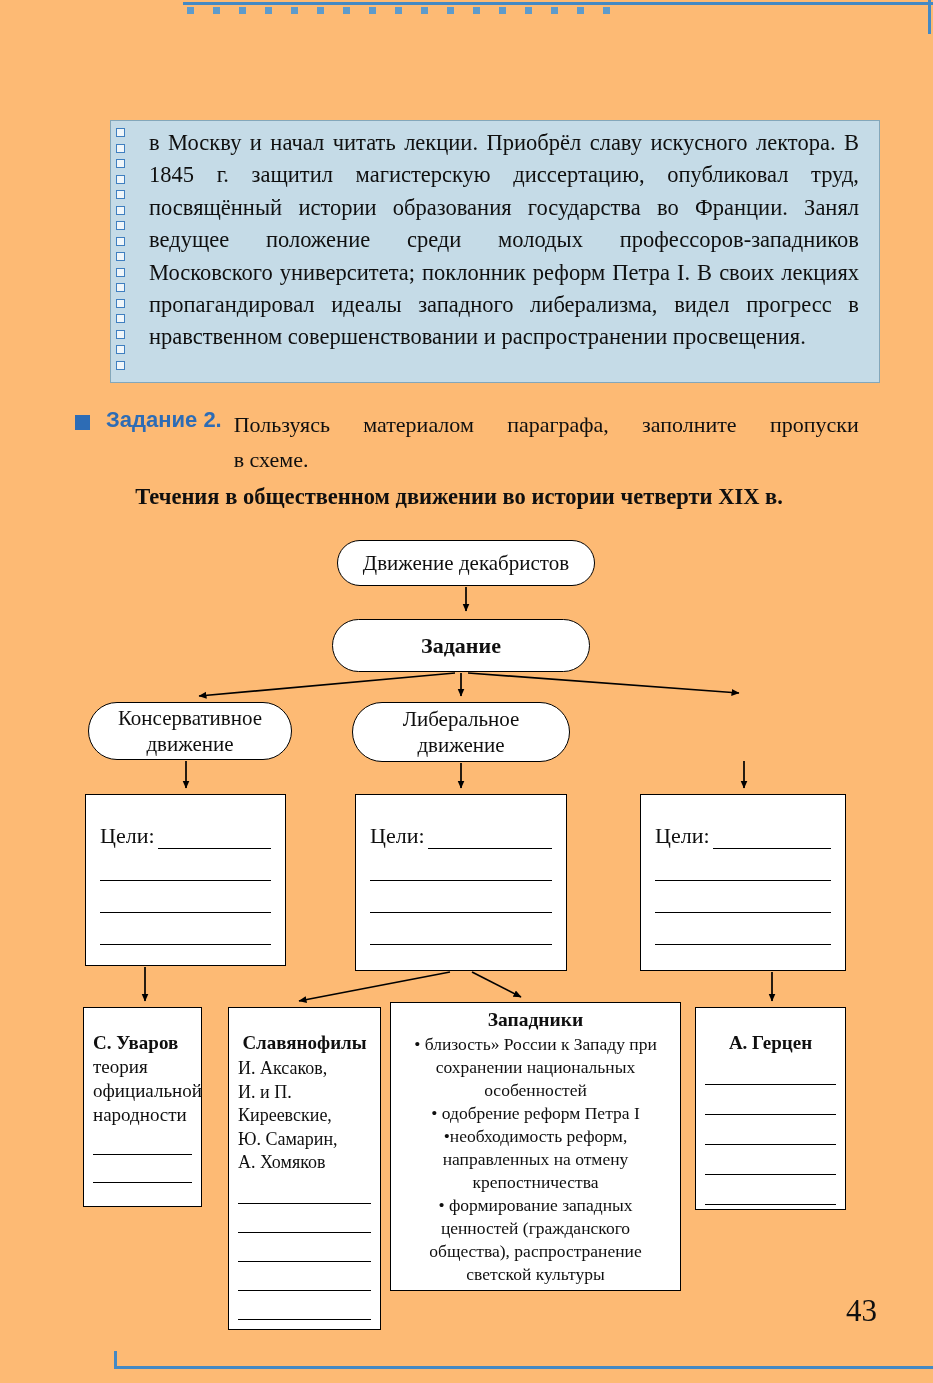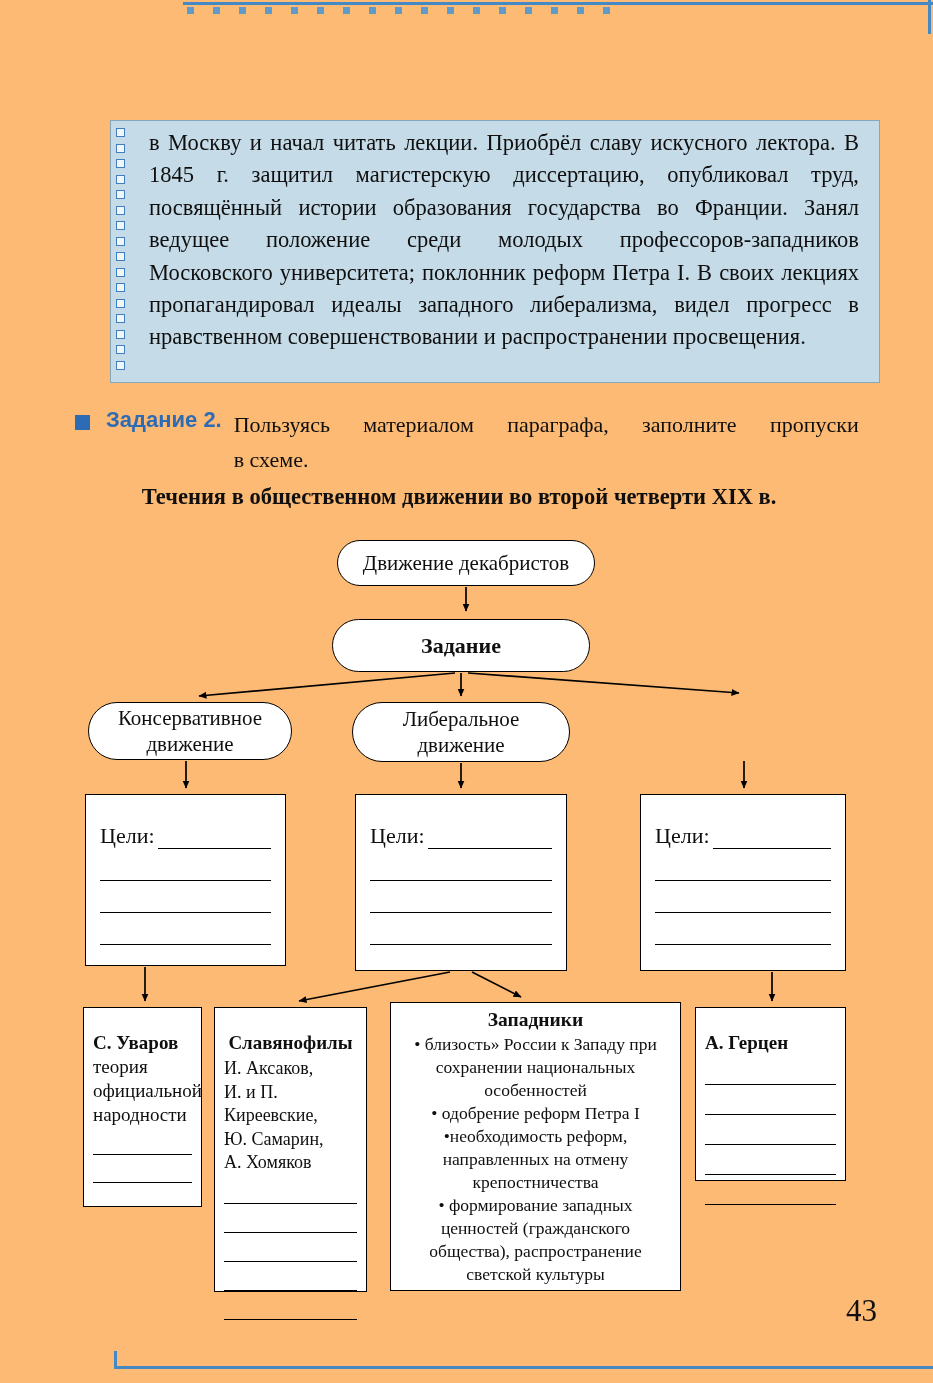--- a/index.html
+++ b/index.html
@@ -50,23 +50,23 @@
   #goals-lib{left:355px;top:794px;width:212px;height:177px;}
   #goals-rev{left:640px;top:794px;width:206px;height:177px;}
   .goals-row{display:flex;align-items:flex-end;font-size:22px;margin-top:14px;height:28px;}
   .goals-row .uline{flex:1;border-bottom:1.4px solid #000;margin-left:3px;}
   .blank-line{border-bottom:1.4px solid #000;height:31px;}
 
   
   .leaf{position:absolute;border:1.7px solid #000;box-sizing:border-box;background:#fff;
         padding:23px 9px;font-size:19px;line-height:24px;}
   #leaf-uvarov{left:83px;top:1007px;width:119px;height:200px;}
-  #leaf-slav{left:214px;top:1007px;width:153px;height:285px;}
+  #leaf-slav{left:228px;top:1007px;width:153px;height:323px;}
   #leaf-west{left:390px;top:1002px;width:291px;height:289px;padding:5px 8px;}
-  #leaf-herzen{left:695px;top:1007px;width:151px;height:174px;}
+  #leaf-herzen{left:695px;top:1007px;width:151px;height:203px;text-align:center;}
   .leaf-title{font-weight:bold;}
   #leaf-slav .leaf-title{text-align:center;margin-bottom:2px;}
   #leaf-west .leaf-title{text-align:center;margin-bottom:1px;font-size:19.5px;}
   .member{font-size:18px;line-height:23.5px;}
   .wpoint{font-size:17.5px;line-height:23px;text-align:center;}
   #leaf-uvarov .blank-line{height:27px;}
   #leaf-uvarov .blank-line:first-of-type{margin-top:3px;}
   #leaf-slav .blank-line{height:28px;}
   #leaf-herzen .blank-line{height:29px;}
 
@@ -109,21 +109,21 @@
 
   <div id="task-row">
     <div id="task-bullet"></div>
     <div id="task-label">Задание 2.</div>
     <div id="task-text">
       <span class="tline1">Пользуясь материалом параграфа, заполните пропуски</span>
       <span class="tline2">в схеме.</span>
     </div>
   </div>
 
-  <div id="diagram-title">Течения в общественном движении во второй четверти XIX в.</div>
+  <div id="diagram-title">Течения в общественном движении во истории четверти XIX в.</div>
 
   <svg id="connectors" width="933" height="1383">
     <defs>
       <marker id="ah" markerWidth="9" markerHeight="8" refX="7.5" refY="3.5" orient="auto" markerUnits="userSpaceOnUse">
         <path d="M0,0 L8,3.5 L0,7 Z" fill="#000"></path>
       </marker>
     </defs>
     <g stroke="#000" stroke-width="1.7" fill="none" marker-end="url(#ah)">
       <line x1="466" y1="587" x2="466" y2="611"></line>
       <line x1="455" y1="673" x2="199" y2="696"></line>

